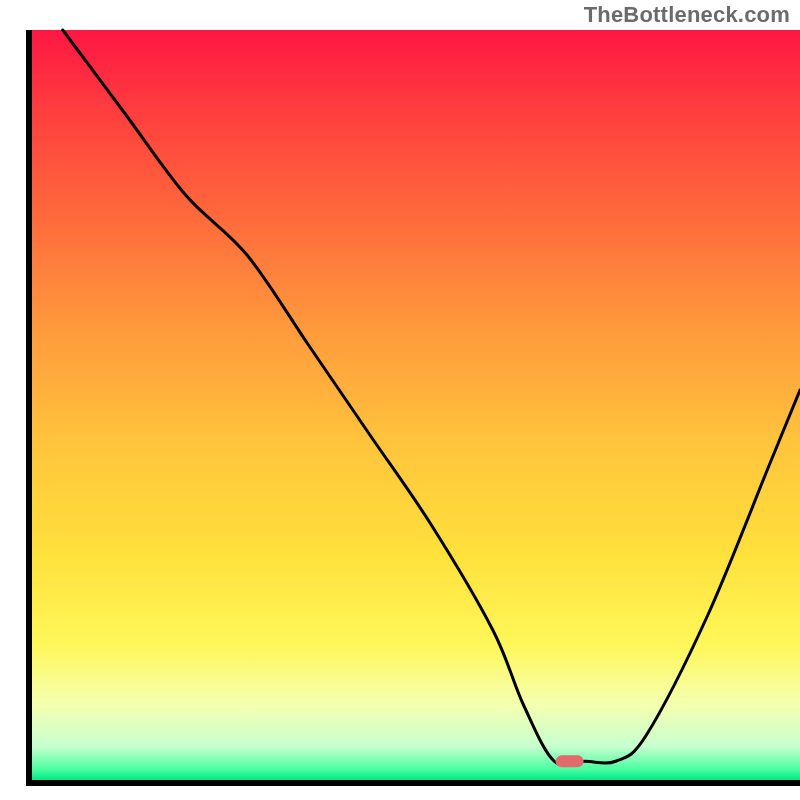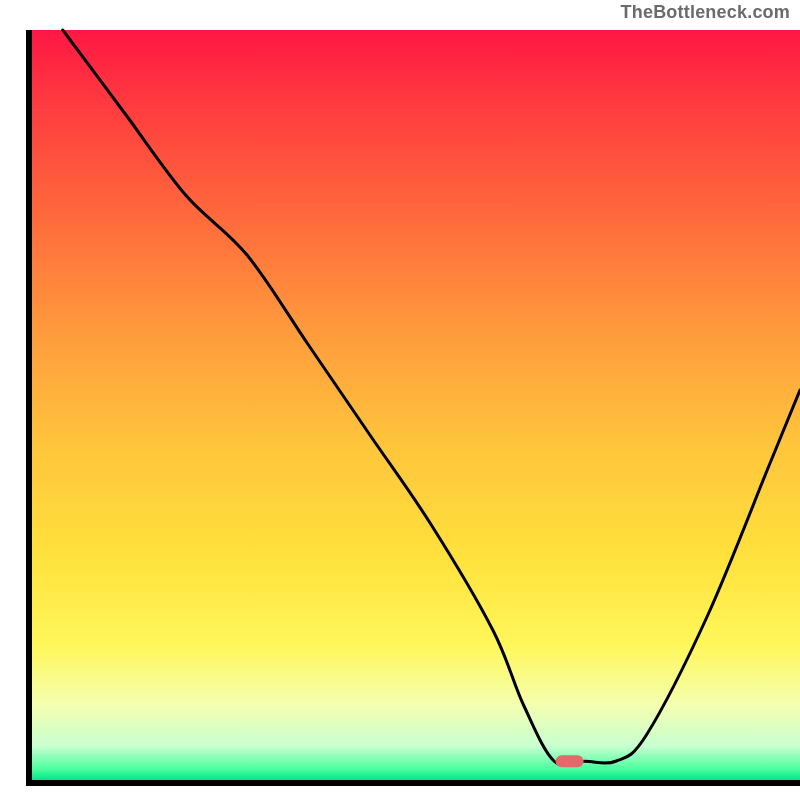--- a/index.html
+++ b/index.html
@@ -12,21 +12,21 @@
   }
   .frame {
     position: relative;
     width: 800px;
     height: 800px;
   }
   .watermark {
     position: absolute;
     top: 2px;
     right: 10px;
-    font-size: 18px;
+    font-size: 22px;
     font-weight: 600;
     color: #6b6b6b;
     letter-spacing: 0.2px;
   }
   svg {
     display: block;
   }
 </style>
 </head>
 <body>

